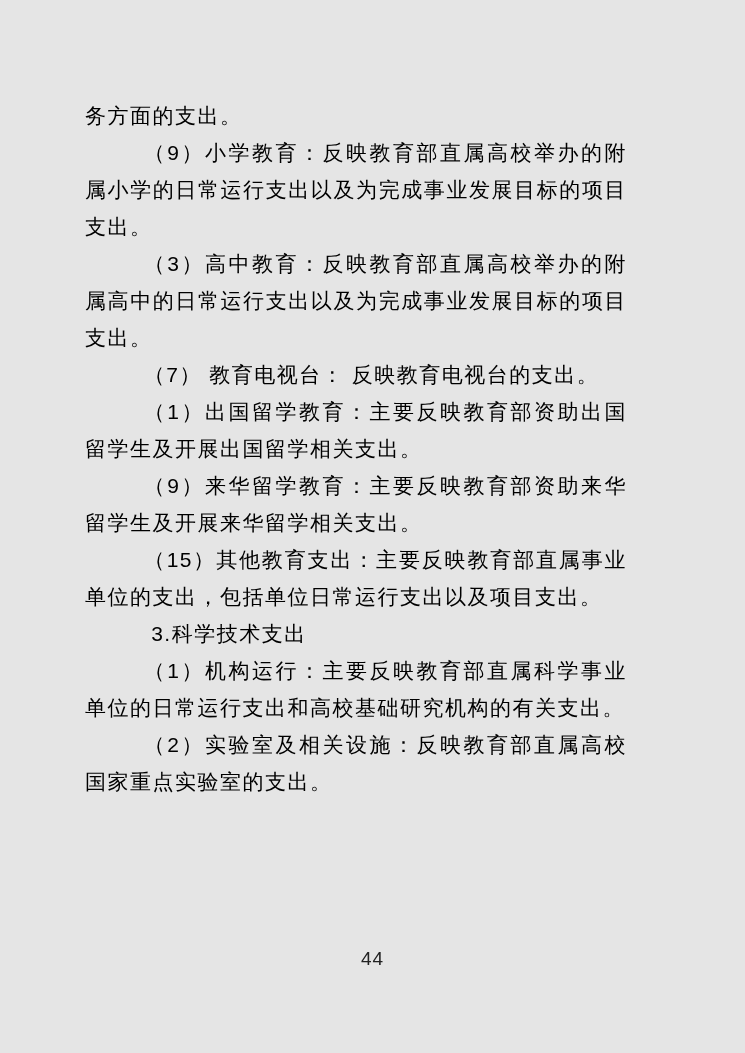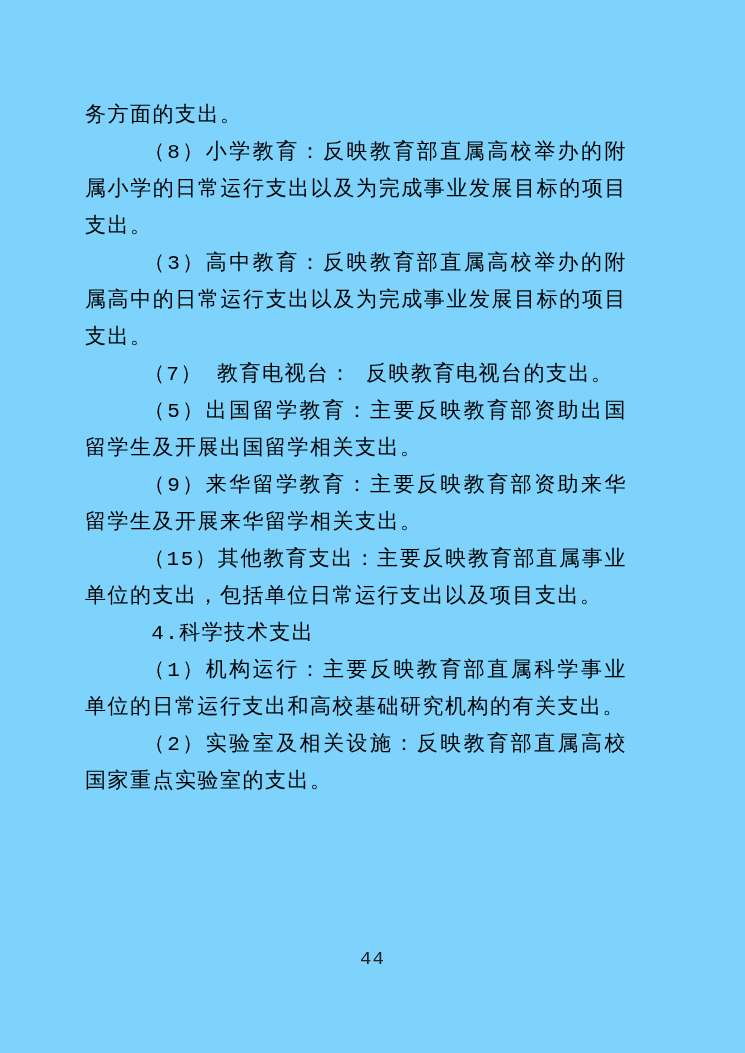--- a/index.html
+++ b/index.html
@@ -4,23 +4,23 @@
 <style>
   html, body {
     margin: 0;
     padding: 0;
     background: #ffffff;
   }
   .page {
     position: relative;
     width: 745px;
     height: 1053px;
-    background: #7dd3fc;
+    background: #e5e5e5;
     overflow: hidden;
-    font-family: Liberation Mono, monospace;
+    font-family: Liberation Sans, sans-serif;
     color: #000000;
   }
   .content {
     position: absolute;
     left: 85px;
     top: 97px;
     width: 542px;
   }
   .para {
     margin: 0;
@@ -51,24 +51,24 @@
     letter-spacing: 1px;
     color: #222222;
   }
 </style>
 </head>
 <body>
 
 <div class="page">
   <div class="content">
       <p class="para continuation">务方面的支出。</p>
-      <p class="para body">（8）小学教育：反映教育部直属高校举办的附属小学的日常运行支出以及为完成事业发展目标的项目支出。</p>
+      <p class="para body">（9）小学教育：反映教育部直属高校举办的附属小学的日常运行支出以及为完成事业发展目标的项目支出。</p>
       <p class="para body">（3）高中教育：反映教育部直属高校举办的附属高中的日常运行支出以及为完成事业发展目标的项目支出。</p>
       <p class="para body">（7） 教育电视台： 反映教育电视台的支出。</p>
-      <p class="para body">（5）出国留学教育：主要反映教育部资助出国留学生及开展出国留学相关支出。</p>
+      <p class="para body">（1）出国留学教育：主要反映教育部资助出国留学生及开展出国留学相关支出。</p>
       <p class="para body">（9）来华留学教育：主要反映教育部资助来华留学生及开展来华留学相关支出。</p>
       <p class="para body">（15）其他教育支出：主要反映教育部直属事业单位的支出，包括单位日常运行支出以及项目支出。</p>
-      <p class="para heading">4.科学技术支出</p>
+      <p class="para heading">3.科学技术支出</p>
       <p class="para body">（1）机构运行：主要反映教育部直属科学事业单位的日常运行支出和高校基础研究机构的有关支出。</p>
       <p class="para body">（2）实验室及相关设施：反映教育部直属高校国家重点实验室的支出。</p>
     </div>
   <div class="footer">44</div>
 </div>
 
 </body></html>

